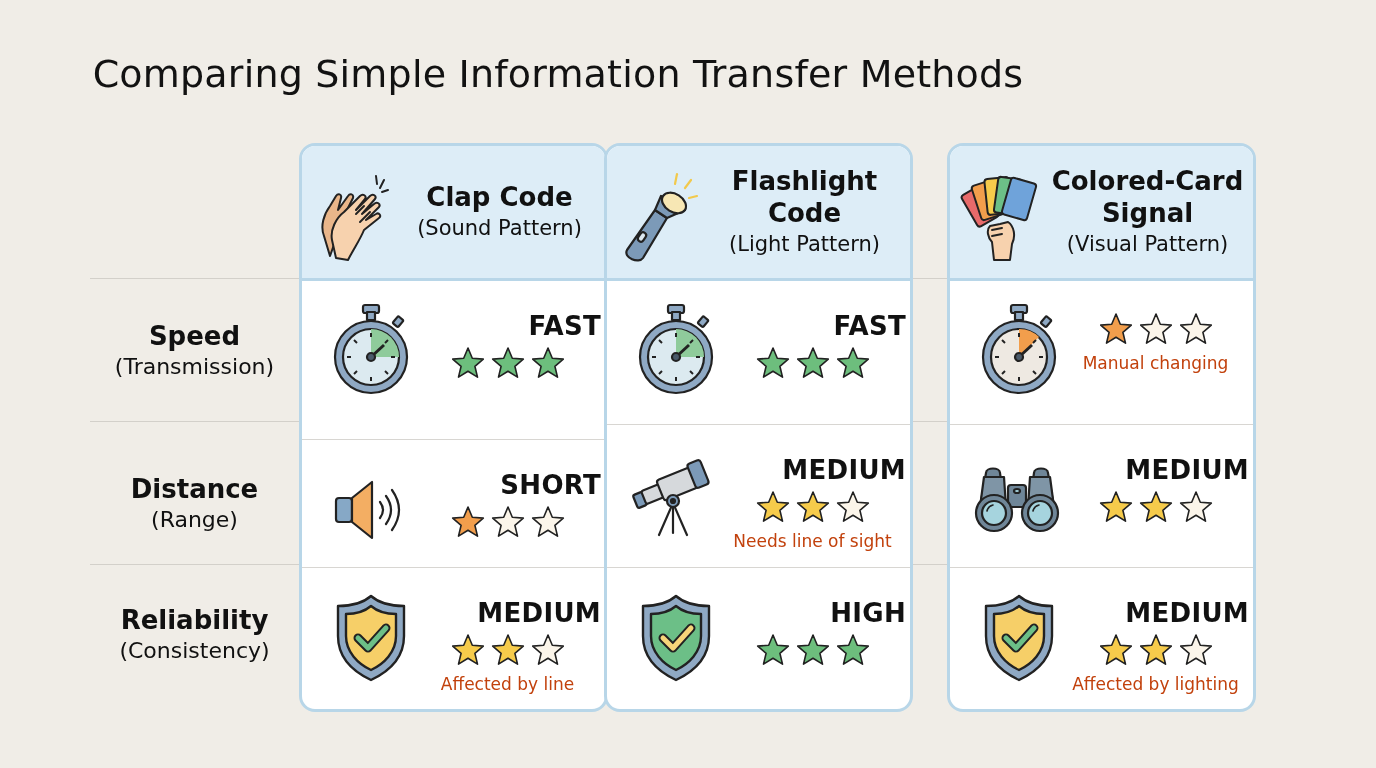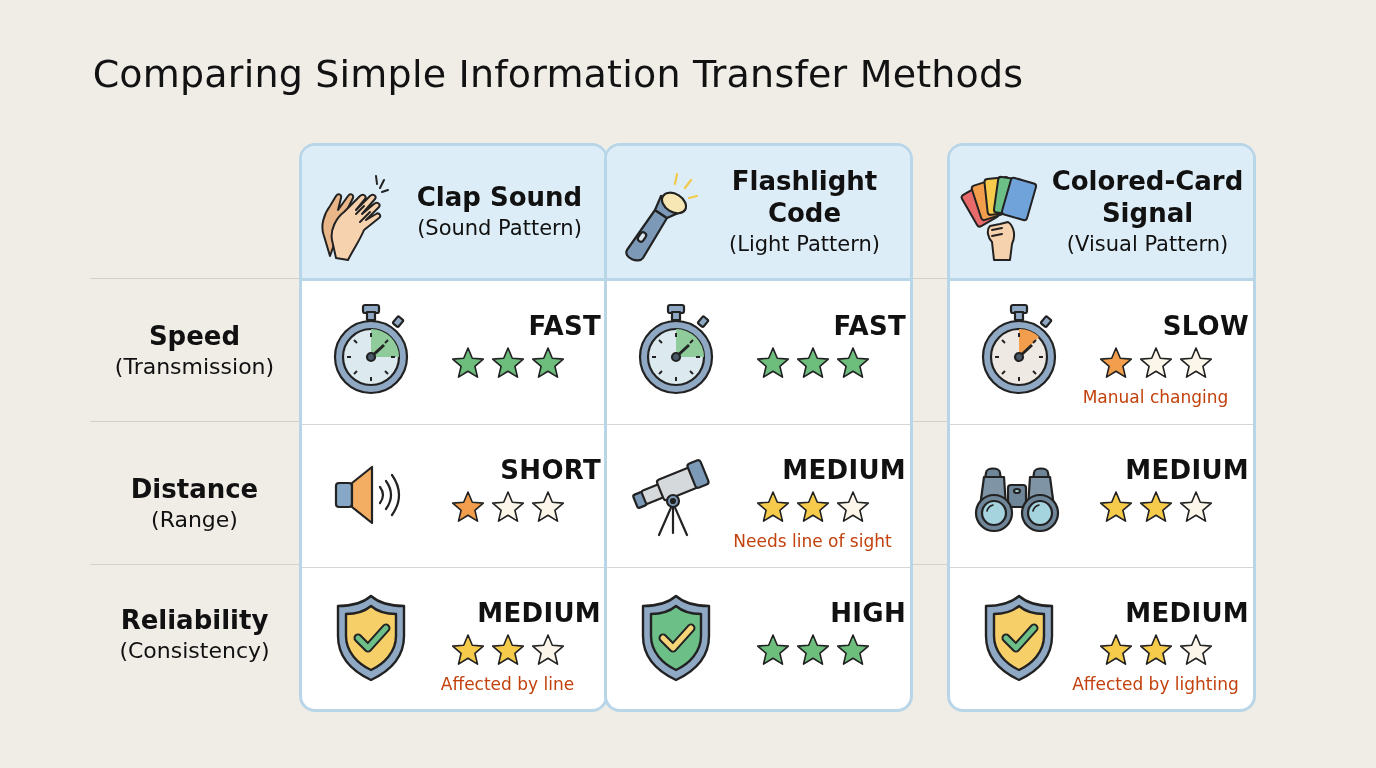--- a/index.html
+++ b/index.html
@@ -88,21 +88,21 @@
           <line x1="70" y1="14" x2="66" y2="22"></line>
           <line x1="74" y1="24" x2="68" y2="26"></line>
           <path d="M16 90 L10 70 C6 60 10 48 16 40 L22 30 C24 27 28 28 27 32 L24 44 L34 30 C36 27 40 28 39 32 L30 50 Z" fill="#E9B68A"></path>
           <path d="M22 92 L18 74 C16 64 22 52 30 46 L46 30 C49 27 53 30 51 33 L42 44 L56 30 C59 27 63 30 61 33 L48 48 L60 38 C63 35 67 38 65 41 L52 54 L62 48 C65 46 68 50 65 52 L50 64 C46 74 40 82 34 94 Z" fill="#F7D2AE"></path>
           <line x1="42" y1="48" x2="50" y2="40"></line>
           <line x1="46" y1="56" x2="56" y2="46"></line>
         </g>
       </svg>
     </div>
     <div class="names">
-      <div class="name">Clap Sound</div>
+      <div class="name">Clap Code</div>
       <div class="pattern">(Sound Pattern)</div>
     </div>
   </div>
 
   <div class="cell" style="top:135px;">
     <div class="icon">
       <svg viewBox="0 0 86 92" width="86" height="92">
         <g stroke="#222" stroke-width="2.2" stroke-linejoin="round">
           <rect x="35" y="2" width="16" height="8" rx="2" fill="#8FA9C4"></rect>
           <rect x="39" y="9" width="8" height="8" fill="#8FA9C4"></rect>
@@ -134,21 +134,21 @@
         <svg width="36" height="36">
             <use href="#star" fill="#6DBE7D"></use>
           </svg>
         <svg width="36" height="36">
             <use href="#star" fill="#6DBE7D"></use>
           </svg>
       </div>
     </div>
   </div>
 
-  <div class="cell sep" style="top:278px;">
+  <div class="cell sep" style="top:293px;">
     <div class="icon">
       <svg viewBox="0 0 86 92" width="86" height="92">
         <g stroke="#222" stroke-width="2.2" stroke-linejoin="round" stroke-linecap="round">
           <rect x="8" y="36" width="16" height="24" rx="3" fill="#86A8C6"></rect>
           <path d="M24 36 L44 20 L44 76 L24 60 Z" fill="#F3AE63"></path>
           <path d="M52 40 Q58 48 52 56" fill="none"></path>
           <path d="M58 34 Q68 48 58 62" fill="none"></path>
           <path d="M64 28 Q78 48 64 68" fill="none"></path>
         </g>
       </svg>
@@ -364,21 +364,20 @@
           <line x1="19" y1="54" x2="23" y2="54"></line>
             <line x1="63" y1="54" x2="67" y2="54"></line>
           <line x1="26" y1="37" x2="29" y2="40"></line>
             <line x1="60" y1="37" x2="57" y2="40"></line>
           <line x1="26" y1="71" x2="29" y2="68"></line>
             <line x1="60" y1="71" x2="57" y2="68"></line>
         </g>
       </svg>
     </div>
     <div class="val">
-      <div class="rating">SLOW</div>
       <div class="stars">
         <svg width="36" height="36">
             <use href="#star" fill="#F29E4C"></use>
           </svg>
         <svg width="36" height="36">
             <use href="#star" fill="#FBF5EA"></use>
           </svg>
         <svg width="36" height="36">
             <use href="#star" fill="#FBF5EA"></use>
           </svg>

